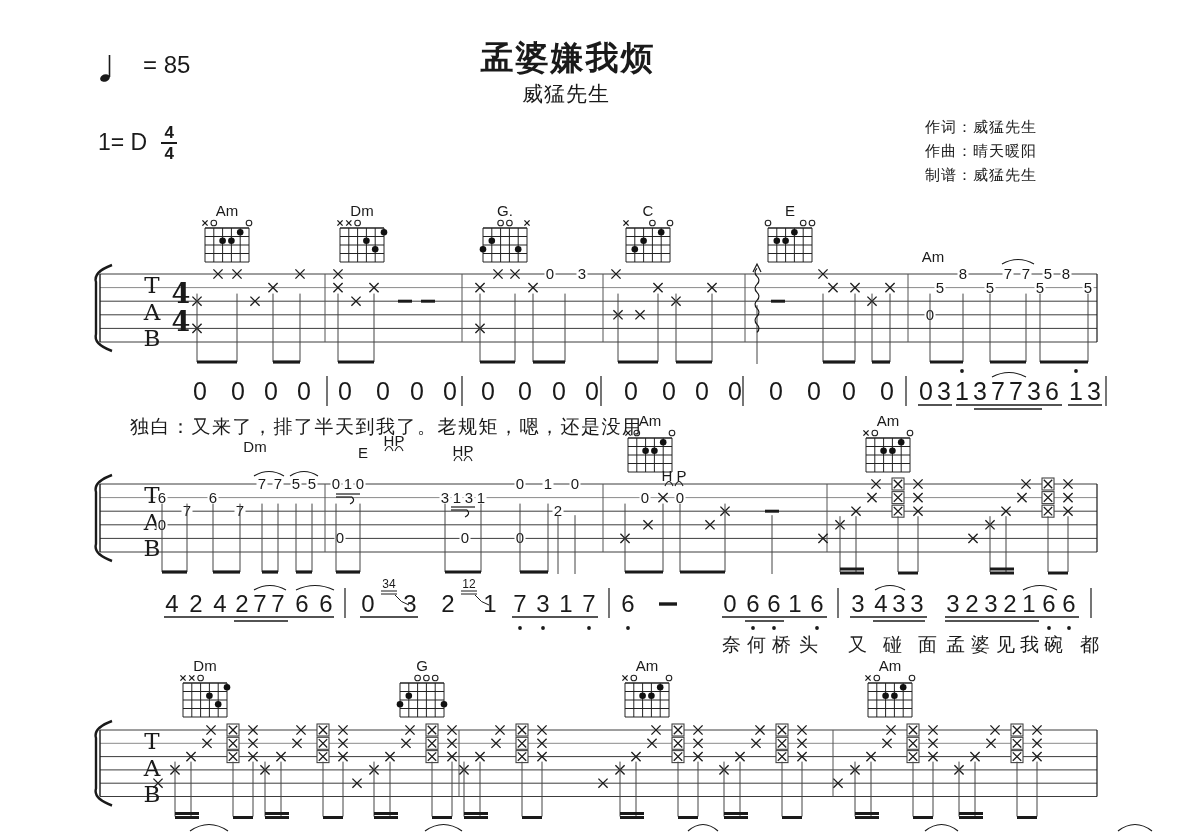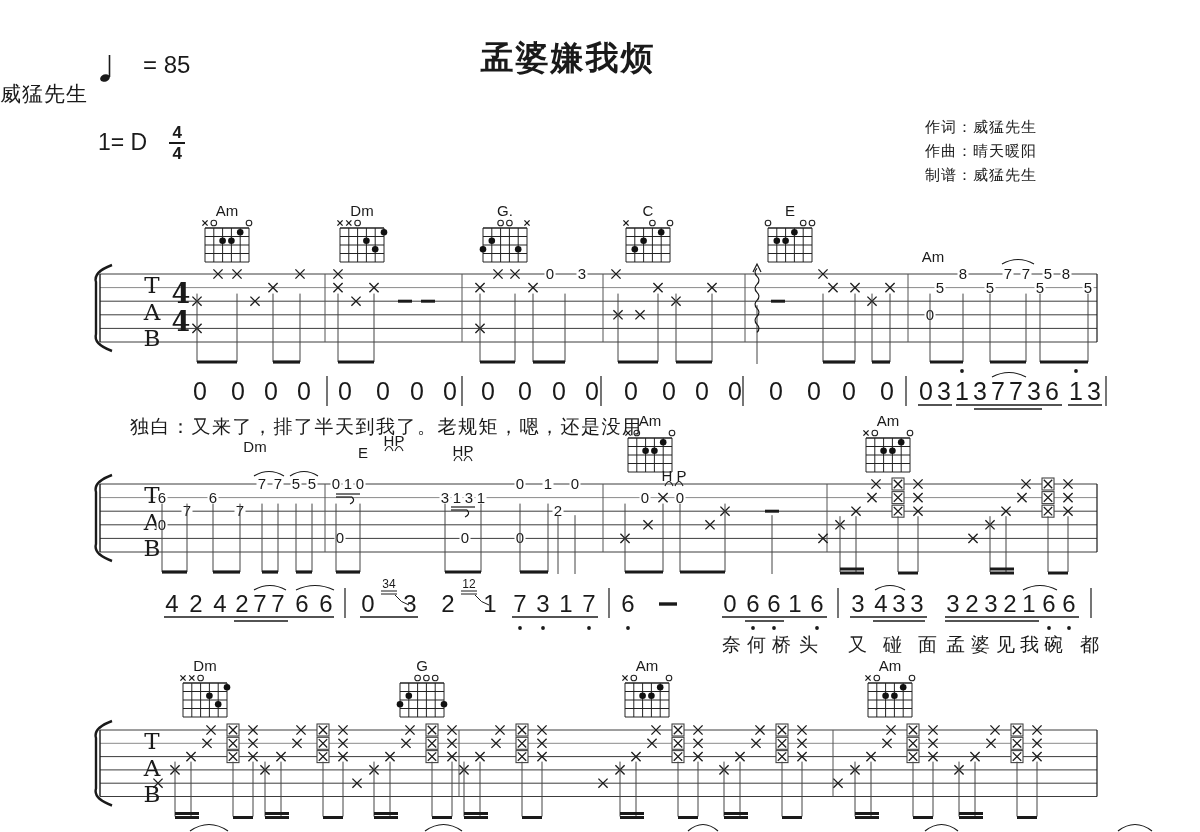--- a/index.html
+++ b/index.html
@@ -1,22 +1,22 @@
 <!DOCTYPE html>
 <html><head>
 <meta charset="utf-8">
 <style>
   html,body{margin:0;padding:0;background:#fff;}
   .page{position:relative;width:1200px;height:832px;background:#ffffff;overflow:hidden;
         font-family:"Liberation Sans",sans-serif;color:#1a1a1a;}
   .abs{position:absolute;white-space:nowrap;}
   .title{width:1136px;text-align:center;font-size:33px;font-weight:600;letter-spacing:2px;}
-  .artist{width:1132px;font-size:21px;font-weight:500;letter-spacing:1px;}
+  .artist{width:1132px;text-align:center;font-size:21px;font-weight:500;letter-spacing:1px;}
   .tempo{font-size:24px;display:flex;align-items:flex-start;gap:27px;margin-top:9px;}
-  .keyline{font-size:23px;display:flex;align-items:center;gap:22px;}
+  .keyline{font-size:23px;display:flex;align-items:center;gap:14px;}
   .frac{display:inline-flex;flex-direction:column;align-items:center;line-height:1;font-size:17px;font-weight:600;}
   .frac .bar{width:16px;height:1.5px;background:#1a1a1a;margin:1px 0;}
   .fingering{font-size:20px;letter-spacing:1px;}
   .credit{font-size:15px;letter-spacing:1px;}
   .speech{font-size:19px;letter-spacing:1.5px;}
   .lyr{position:absolute;font-size:19px;}
   svg{position:absolute;left:0;top:0;}
 </style>
 </head>
 <body>

